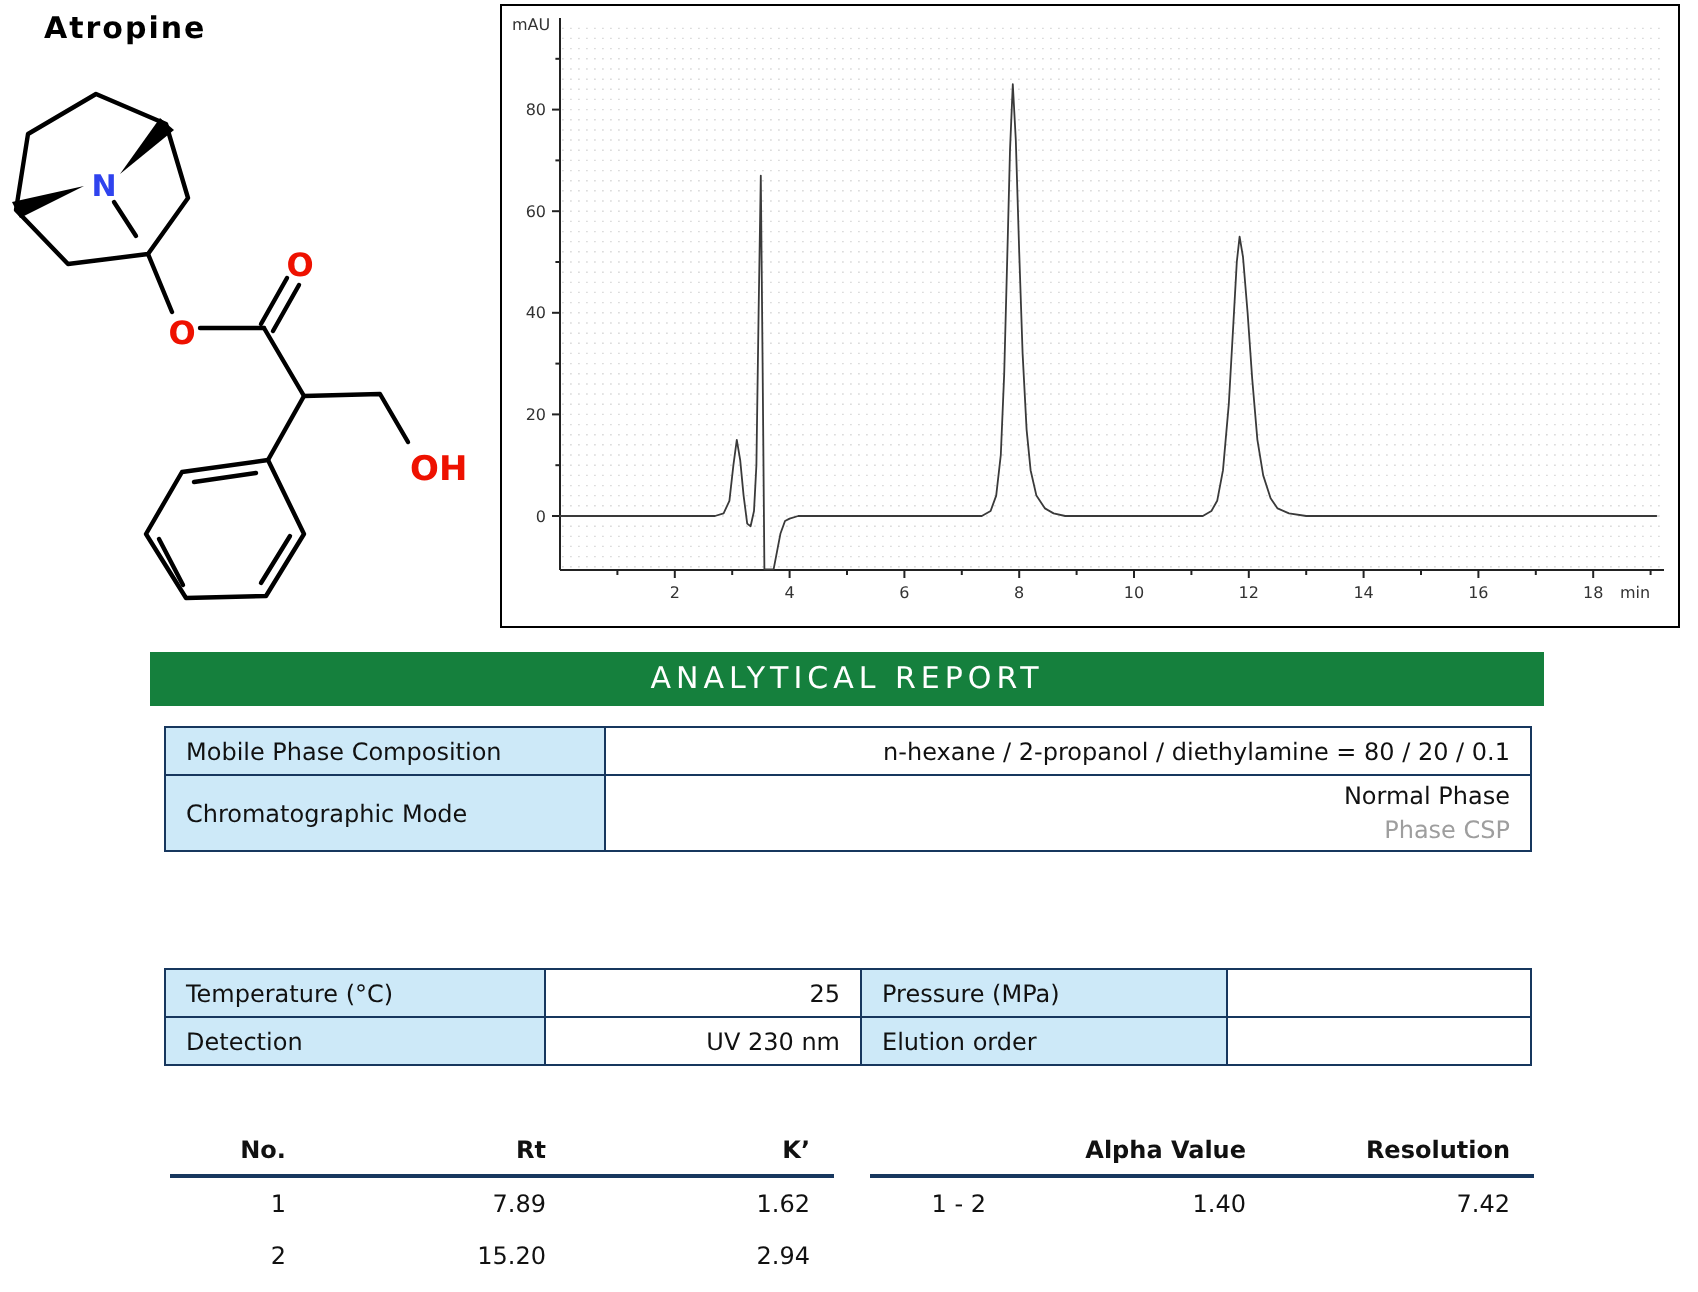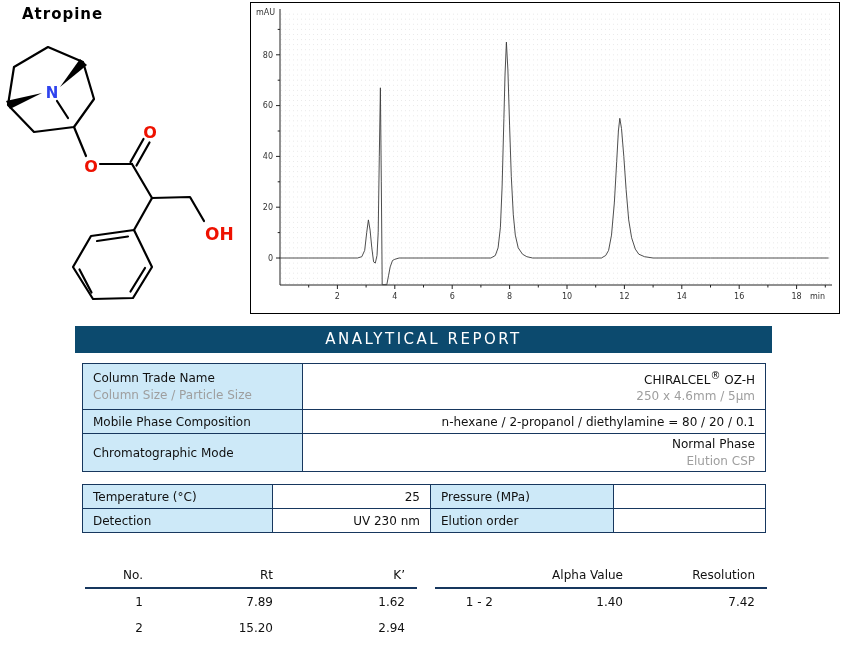--- a/index.html
+++ b/index.html
@@ -10,40 +10,40 @@
   .mol-title{position:absolute;left:22px;top:5px;font-size:15px;font-weight:bold;
              letter-spacing:1px;color:#000;}
   .mol-svg{position:absolute;left:2px;top:0;}
 
   
   .chrom{position:absolute;left:250px;top:2px;width:588px;height:310px;
          border:1px solid #000;background:#fff;}
 
   
   .banner{position:absolute;left:75px;top:326px;width:697px;height:27px;
-          background:#0c4a6e;color:#fff;text-align:center;line-height:27px;
+          background:#15803d;color:#fff;text-align:center;line-height:27px;
           font-size:15px;letter-spacing:2.5px;}
 
   
   table.tbl{position:absolute;border-collapse:collapse;font-size:12px;color:#111;
             table-layout:fixed;}
   table.tbl td{border:1.4px solid #17375E;padding:0 10px;vertical-align:middle;
                overflow:hidden;white-space:nowrap;}
   table.info{left:82px;top:363px;width:683px;}
   table.params{left:82px;top:484px;width:683px;}
   td.lbl{background:#CDE9F8;text-align:left;}
   td.val{background:#fff;text-align:right;padding-right:12px;}
   .sub{color:#9e9e9e;}
   .line{line-height:1.35;}
   table.params td{height:23px;}
 
   
   table.res{position:absolute;border-collapse:collapse;font-size:12px;color:#111;
             table-layout:fixed;}
-  table.res th{font-weight:normal;text-align:right;padding:2px 12px 5px 0;
+  table.res th{font-weight:bold;text-align:right;padding:2px 12px 5px 0;
                border-bottom:2px solid #17375E;margin-top:16px;}
   table.res td{text-align:right;padding:6px 12px 6px 0;}
   .res-left{left:85px;top:566px;width:332px;}
   .res-right{left:435px;top:566px;width:332px;}
 </style>
 </head>
 <body>
 
 <div class="page">
 
@@ -193,41 +193,29 @@
   <div class="banner">
     <span>ANALYTICAL REPORT</span>
   </div>
 
   <table class="tbl info">
     <colgroup>
         <col style="width:220px">
         <col style="width:463px">
       </colgroup>
     <tbody>
-        <tr style="height:46px">
-      <td class="lbl">
-        <div class="line">Column Trade Name</div>
-        <div class="line sub">Column Size / Particle Size</div>
-      </td>
-      <td class="val">
-        <div class="line">
-          <span>CHIRALCEL</span><sup>®</sup><span> OZ-H</span>
-        </div>
-        <div class="line sub">250 x 4.6mm / 5µm</div>
-      </td>
-    </tr>
     <tr style="height:24px">
       <td class="lbl">Mobile Phase Composition</td>
       <td class="val">n-hexane / 2-propanol / diethylamine = 80 / 20 / 0.1</td>
     </tr>
     <tr style="height:38px">
       <td class="lbl">Chromatographic Mode</td>
       <td class="val">
         <div class="line">Normal Phase</div>
-        <div class="line sub">Elution CSP</div>
+        <div class="line sub">Phase CSP</div>
       </td>
     </tr>
   </tbody>
     </table>
 
   <table class="tbl params">
     <colgroup>
         <col style="width:190px">
         <col style="width:158px">
         <col style="width:183px">

